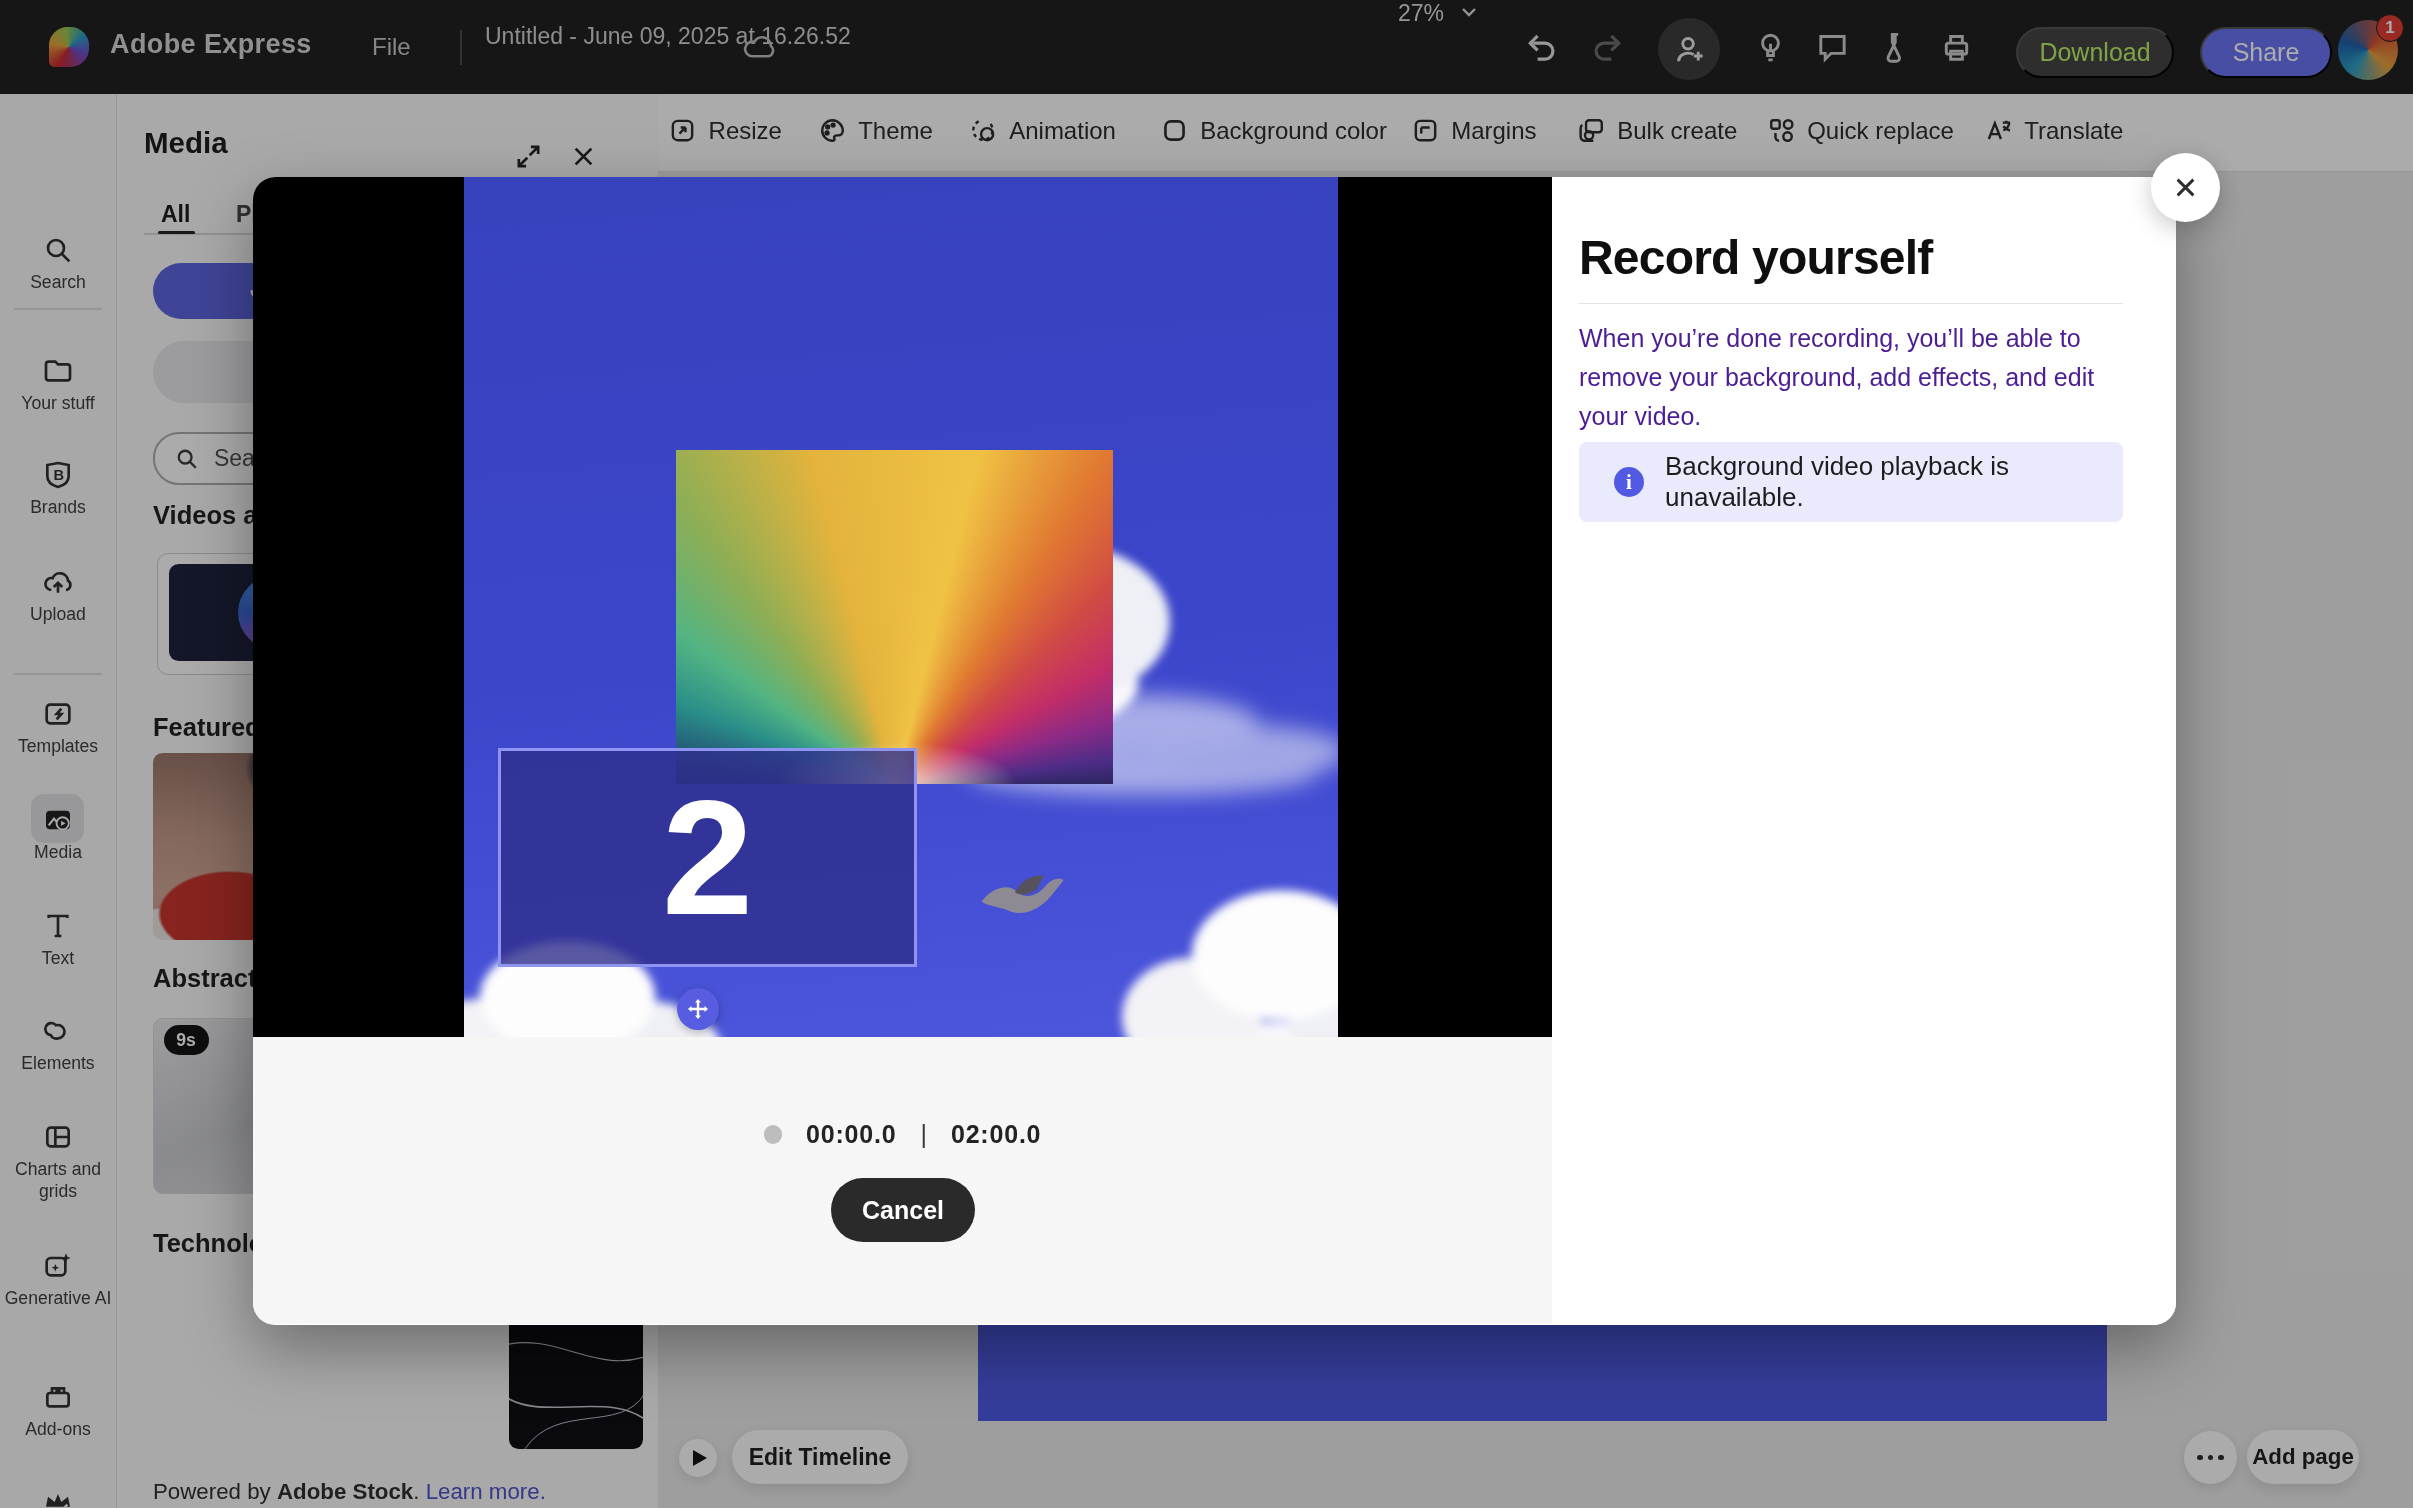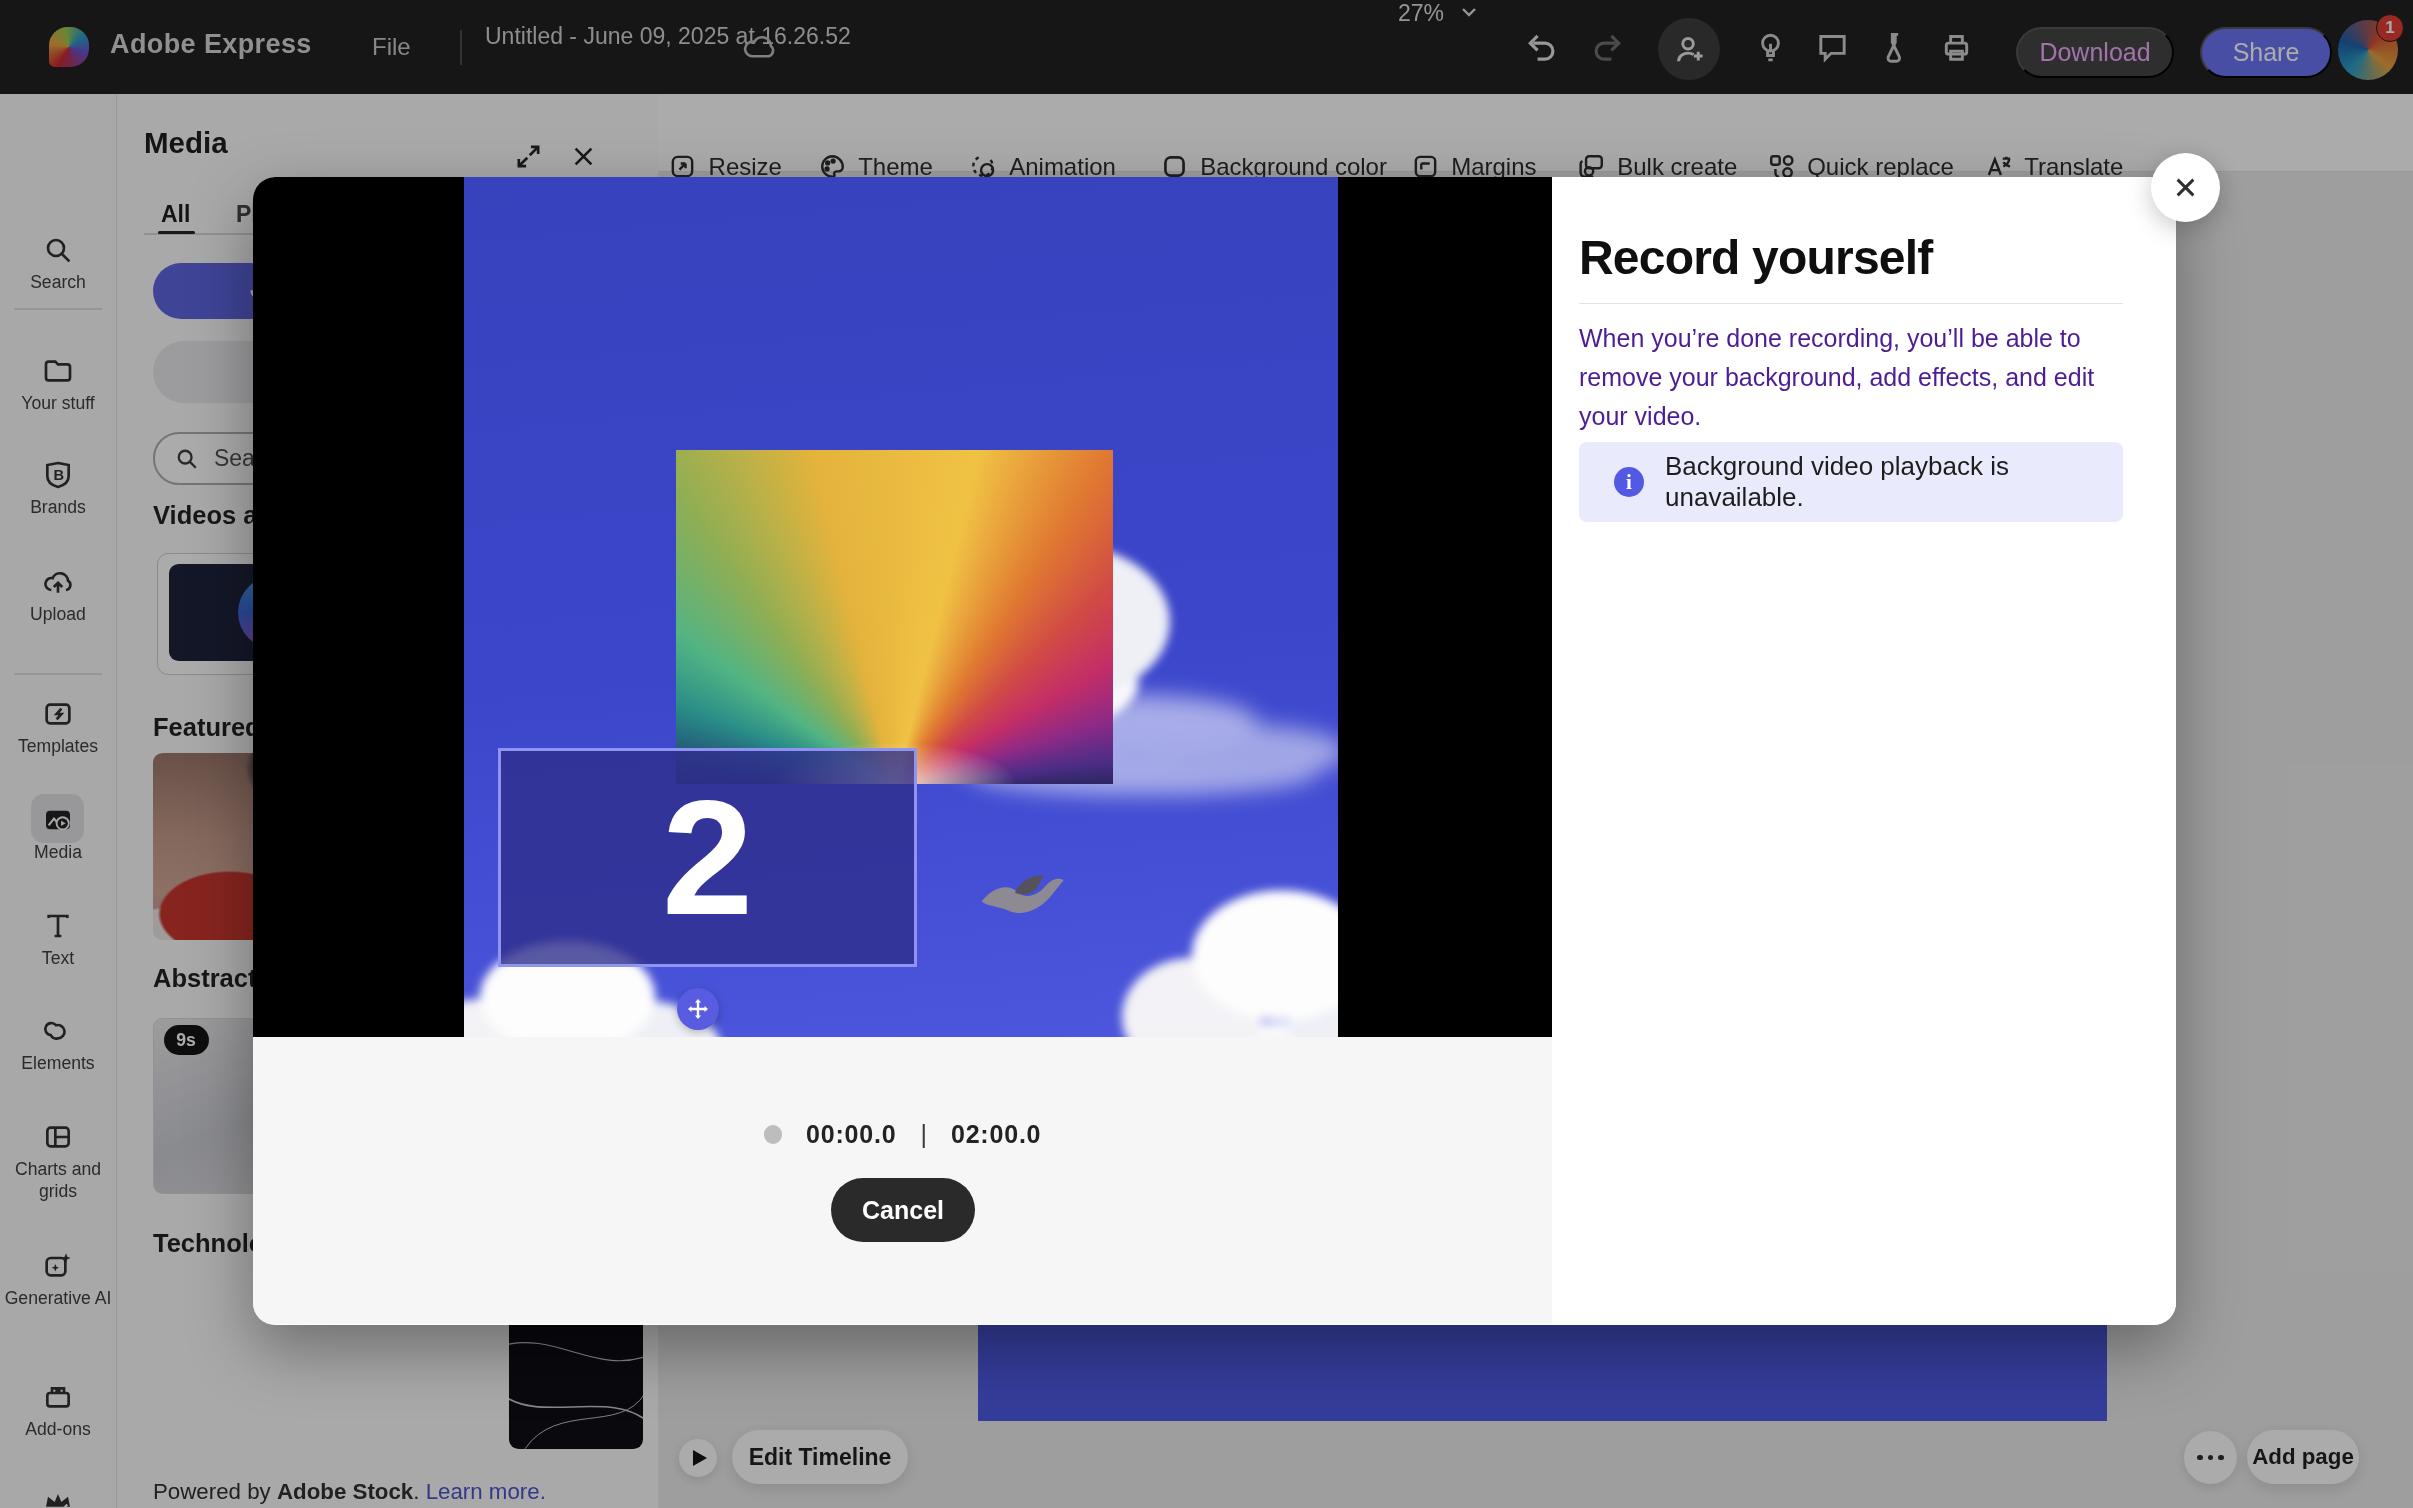--- a/index.html
+++ b/index.html
@@ -15,21 +15,21 @@
         background:conic-gradient(from 210deg,#c9252d,#e8a23b 70deg,#9bc84a 140deg,#2a9ec4 200deg,#6a4fd0 260deg,#c9252d 360deg);}
   .app-name{position:absolute;left:110px;top:0;height:88px;display:flex;align-items:center;
             color:#d6d6d6;font-size:27px;font-weight:700;letter-spacing:0.4px;}
   .menu-file{position:absolute;left:372px;top:0;height:94px;display:flex;align-items:center;color:#c9c9c9;font-size:24px;}
   .tb-sep{position:absolute;left:460px;top:30px;width:1.6px;height:35px;background:#4a4a4a;}
   .doc-title{position:absolute;left:485px;top:0;height:72px;display:flex;align-items:center;color:#d2d2d2;font-size:23px;}
   .zoom-ctl{position:absolute;left:1398px;top:0;height:94px;display:flex;align-items:flex-start;gap:12.8px;color:#dedede;font-size:23px;}
   .tb-ic{position:absolute;top:29.5px;width:35px;height:35px;}
   .pill-btn{position:absolute;top:27px;height:51px;border-radius:25.5px;display:flex;align-items:center;justify-content:center;
             font-size:25px;font-weight:500;}
-  .dl-btn{left:2016px;width:158px;background:#424242;color:#f0abfc;}
+  .dl-btn{left:2016px;width:158px;background:#424242;color:#bef264;}
   .share-btn{left:2200px;width:132px;background:#6a72f2;color:#fff;}
   .avatar{position:absolute;left:2338px;top:20px;width:60px;height:60px;border-radius:50%;
           background:conic-gradient(from 40deg,#d94f2f,#e8a23b 90deg,#2a9ec4 180deg,#1b5fa8 250deg,#d94f2f 360deg);}
   .avatar-badge{position:absolute;left:2376px;top:13.6px;width:26px;height:26px;border-radius:50%;background:#e23b30;
           color:#fff;font-size:17px;font-weight:700;display:flex;align-items:center;justify-content:center;border:1.6px solid #1d1d1d;}
 
   
   .sidebar{position:absolute;left:0;top:94px;width:116px;height:1414px;background:#fafafa;border-right:1.6px solid #e2e2e2;z-index:2;}
   .sb-item{position:absolute;left:0;width:116px;text-align:center;color:#303030;}
   .sb-item svg{margin:0 auto;}
@@ -67,21 +67,21 @@
      repeating-radial-gradient(circle at 25% 30%, rgba(186,74,24,.75) 0 4px, transparent 4px 17.6px),
      repeating-radial-gradient(circle at 70% 75%, rgba(186,74,24,.7) 0 4px, transparent 4px 21px),
      repeating-radial-gradient(circle at 50% 55%, rgba(8,55,55,.4) 0 2.4px, transparent 2.4px 14.4px);}
   .crown-badge{position:absolute;width:42px;height:42px;border-radius:50%;background:#e9e9e9;
      display:flex;align-items:center;justify-content:center;}
   .mp-footer{position:absolute;left:37px;top:1385px;font-size:22.3px;color:#2e2e2e;}
 
   
   .canvas{position:absolute;left:658px;top:94px;width:1755px;height:1414px;background:#ececec;z-index:1;}
   .ctx-toolbar{position:absolute;left:0;top:0;width:1755px;height:77px;background:#ffffff;border-bottom:1.6px solid #e3e3e3;}
-  .tbi{position:absolute;top:22.3px;display:flex;align-items:center;gap:11.2px;color:#2b2b2b;font-size:24px;margin-top:36px;}
+  .tbi{position:absolute;top:22.3px;display:flex;align-items:center;gap:11.2px;color:#2b2b2b;font-size:24px;}
   .page-strip{position:absolute;left:320px;top:1151px;width:1129px;height:176px;background:#4c59e6;}
   .round-btn{position:absolute;background:#fff;border-radius:50%;display:flex;align-items:center;justify-content:center;
              box-shadow:0 3.2px 11.2px rgba(0,0,0,.12);}
   .bottom-pill{position:absolute;background:#fff;border-radius:27px;display:flex;align-items:center;justify-content:center;
              font-size:23px;font-weight:600;color:#1d1d1d;box-shadow:0 4.8px 14.4px rgba(0,0,0,.12);}
 
   
   .pg-card{position:absolute;width:89px;background:#fff;border:1.6px solid #d8d8d8;border-radius:12.8px;box-sizing:border-box;}
   .pg-img{position:absolute;left:6.4px;top:21px;width:73px;height:60px;}
   .sky-mini{background:#3c55d4;position:relative;overflow:hidden;}

